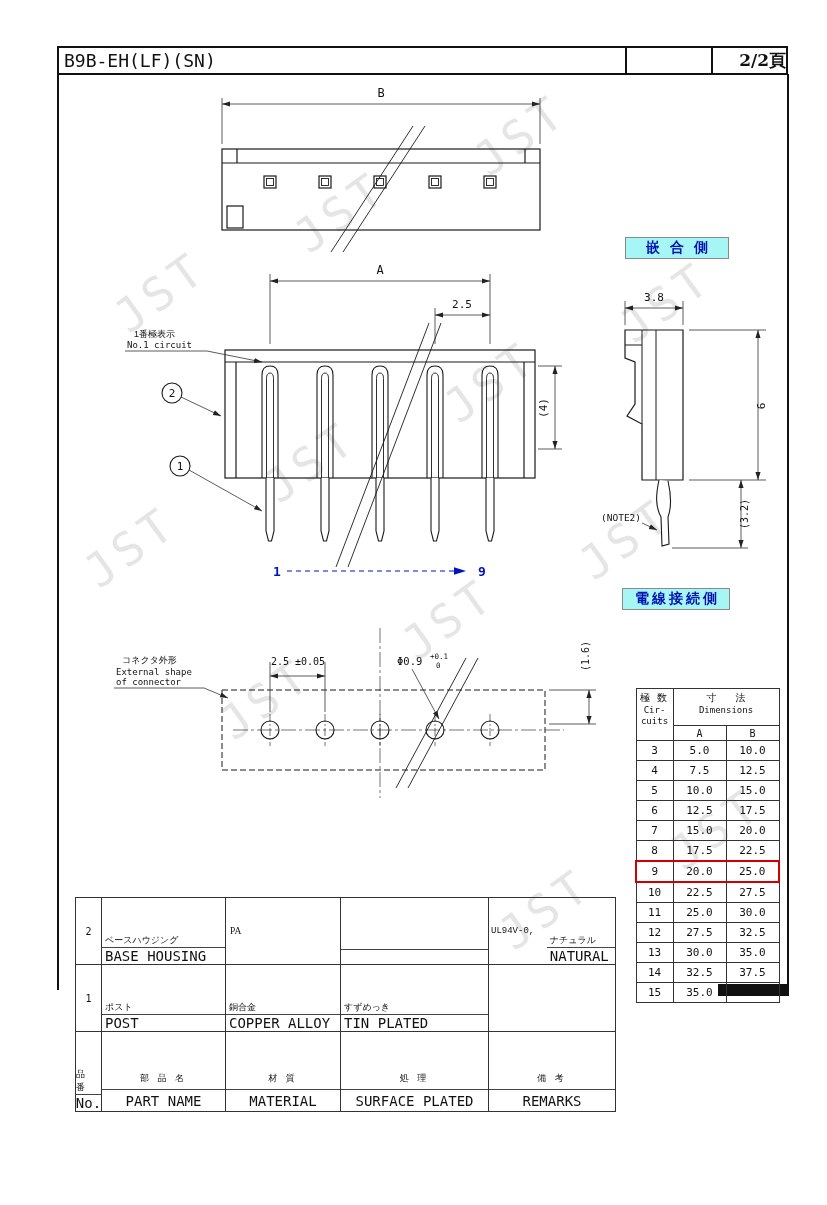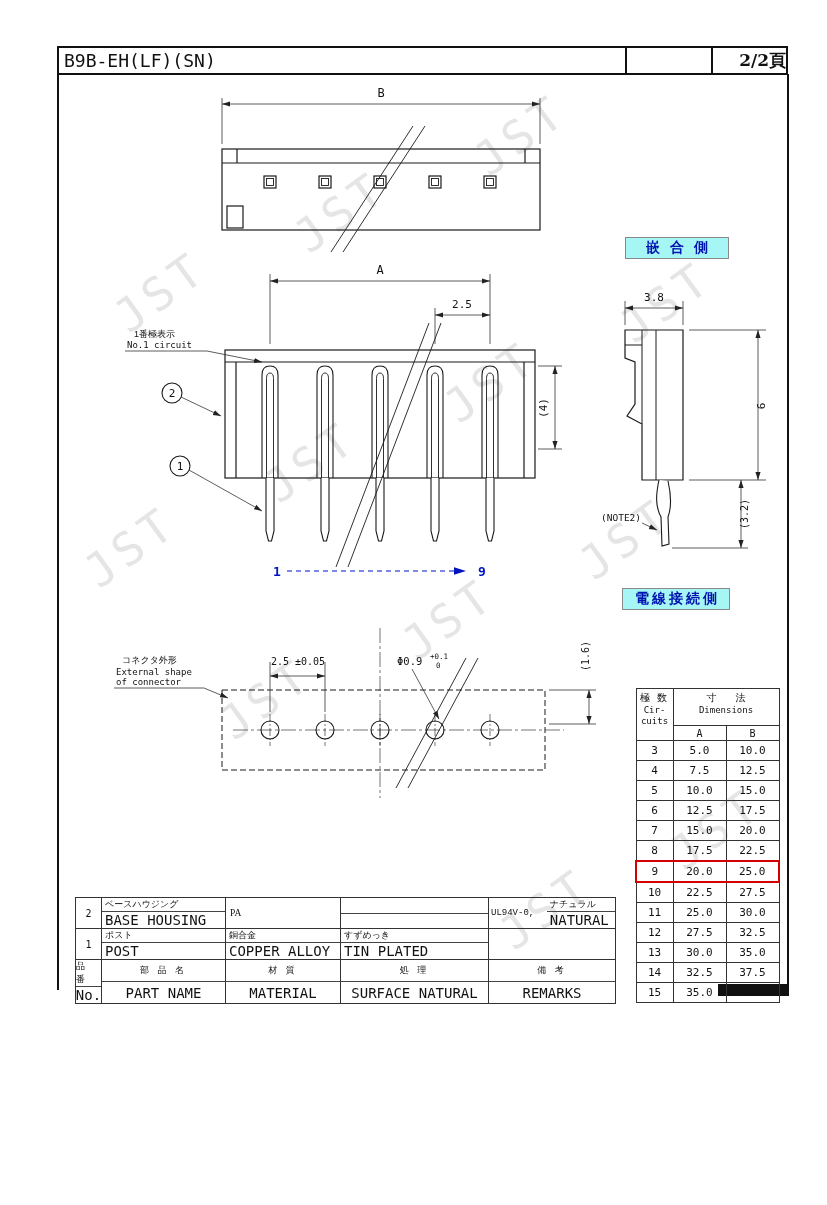--- a/index.html
+++ b/index.html
@@ -35,21 +35,21 @@
   .note{position:absolute;left:78px;top:868px;font-size:14px;z-index:3;}
   
   .parts{position:absolute;left:75px;top:897px;z-index:3;border-collapse:collapse;table-layout:fixed;width:540px;}
   .parts td{border:1px solid #333;padding:0;font-size:9px;vertical-align:middle;overflow:hidden;}
   .parts tr.r td{height:26px;}
   .parts tr.hd td{height:25px;}
   .parts .num{text-align:center;font-family:"DejaVu Sans Mono",monospace;font-size:10px;}
   .parts .single{padding-left:4px;font-family:Liberation Serif, serif;font-size:9.5px;}
   .cell2{display:flex;flex-direction:column;height:100%;}
   .cell2 .l1{flex:1;border-bottom:1px solid #444;display:flex;align-items:center;padding-left:3px;
-             font-family:"Liberation Sans",sans-serif;font-size:9px;}
+             font-family:"Liberation Sans",sans-serif;font-size:9px;margin-top:36px;}
   .cell2 .l2{flex:1;display:flex;align-items:center;padding-left:3px;
              font-family:"DejaVu Sans Mono",monospace;font-size:14px;}
   .parts .hd .l1,.parts .hd .l2{justify-content:center;padding-left:0;}
   .parts .hd .l1{letter-spacing:3px;}
   .remcell{display:flex;height:100%;}
   .remleft{width:45%;display:flex;align-items:center;padding-left:2px;
            font-family:Liberation Mono, monospace;font-size:9px;}
   .remright{width:55%;}
   
   .dimtbl{position:absolute;left:635px;top:680px;z-index:3;border-collapse:collapse;table-layout:fixed;margin-top:8px;}
@@ -344,21 +344,21 @@
       </td>
       <td>
         <div class="cell2">
           <div class="l1">材 質</div>
           <div class="l2">MATERIAL</div>
         </div>
       </td>
       <td>
         <div class="cell2">
           <div class="l1">処 理</div>
-          <div class="l2">SURFACE NATURAL</div>
+          <div class="l2">SURFACE PLATED</div>
         </div>
       </td>
       <td>
         <div class="cell2">
           <div class="l1">備 考</div>
           <div class="l2">REMARKS</div>
         </div>
       </td>
     </tr>
   </tbody>

